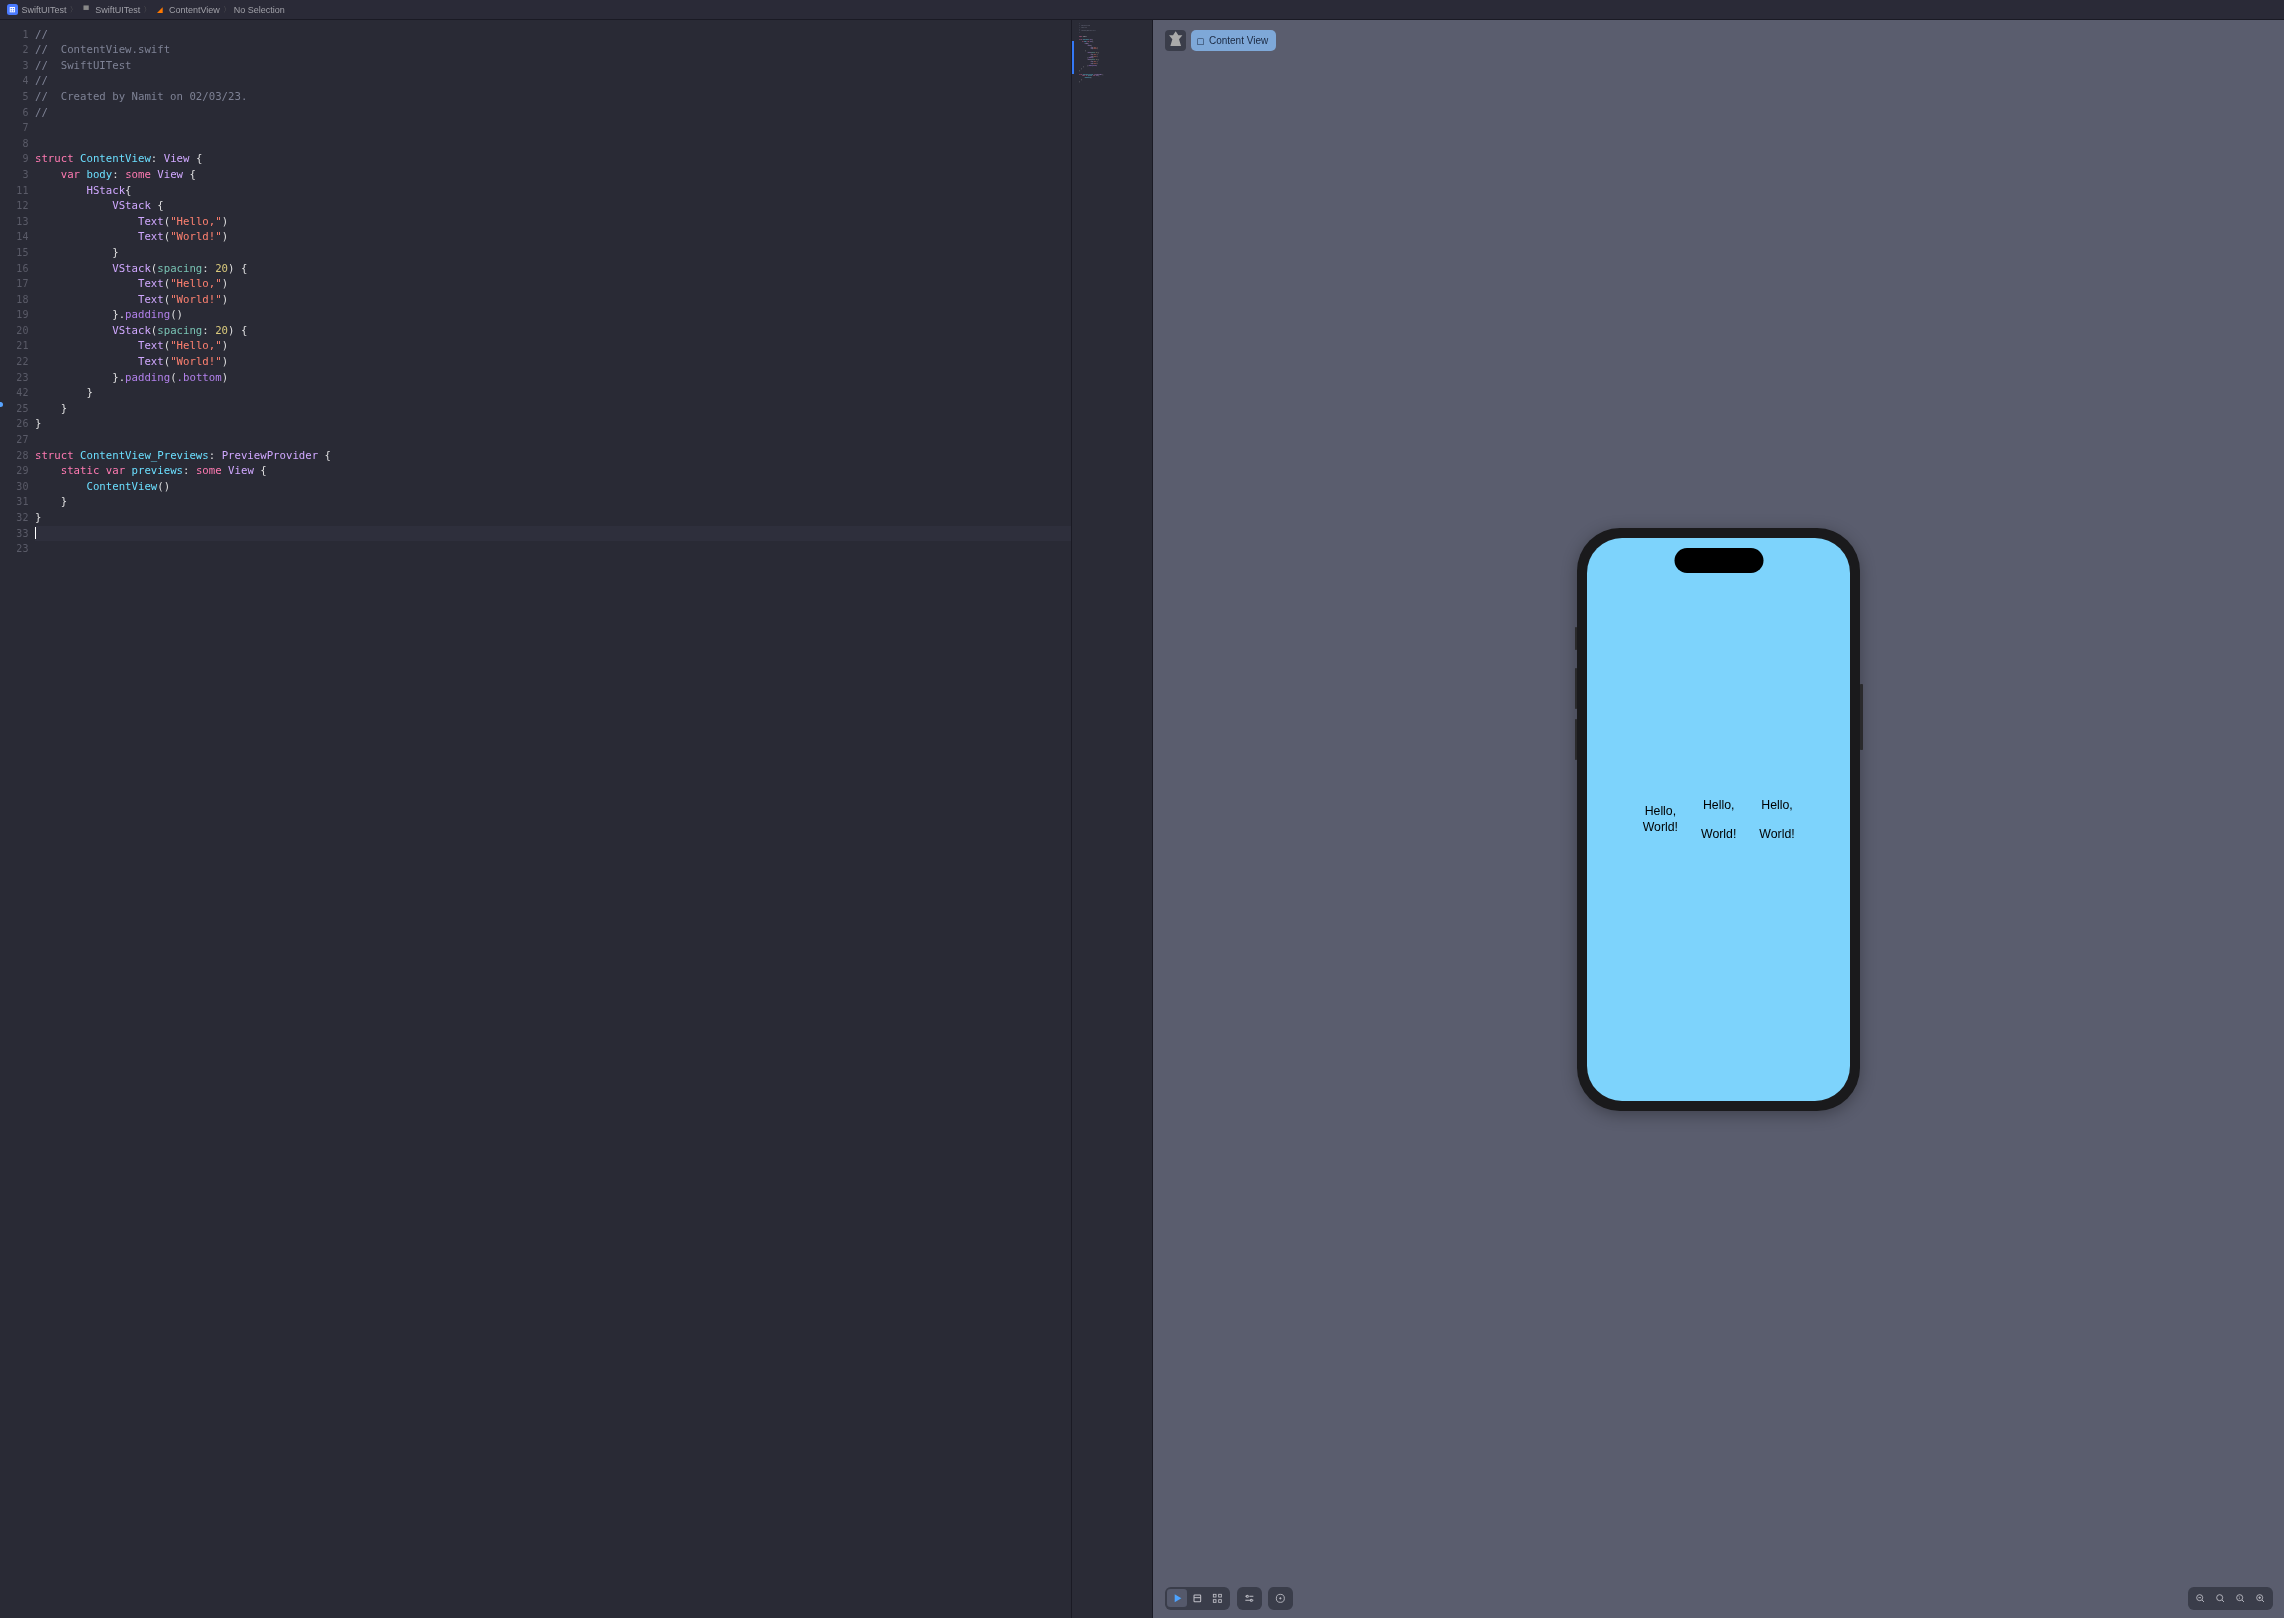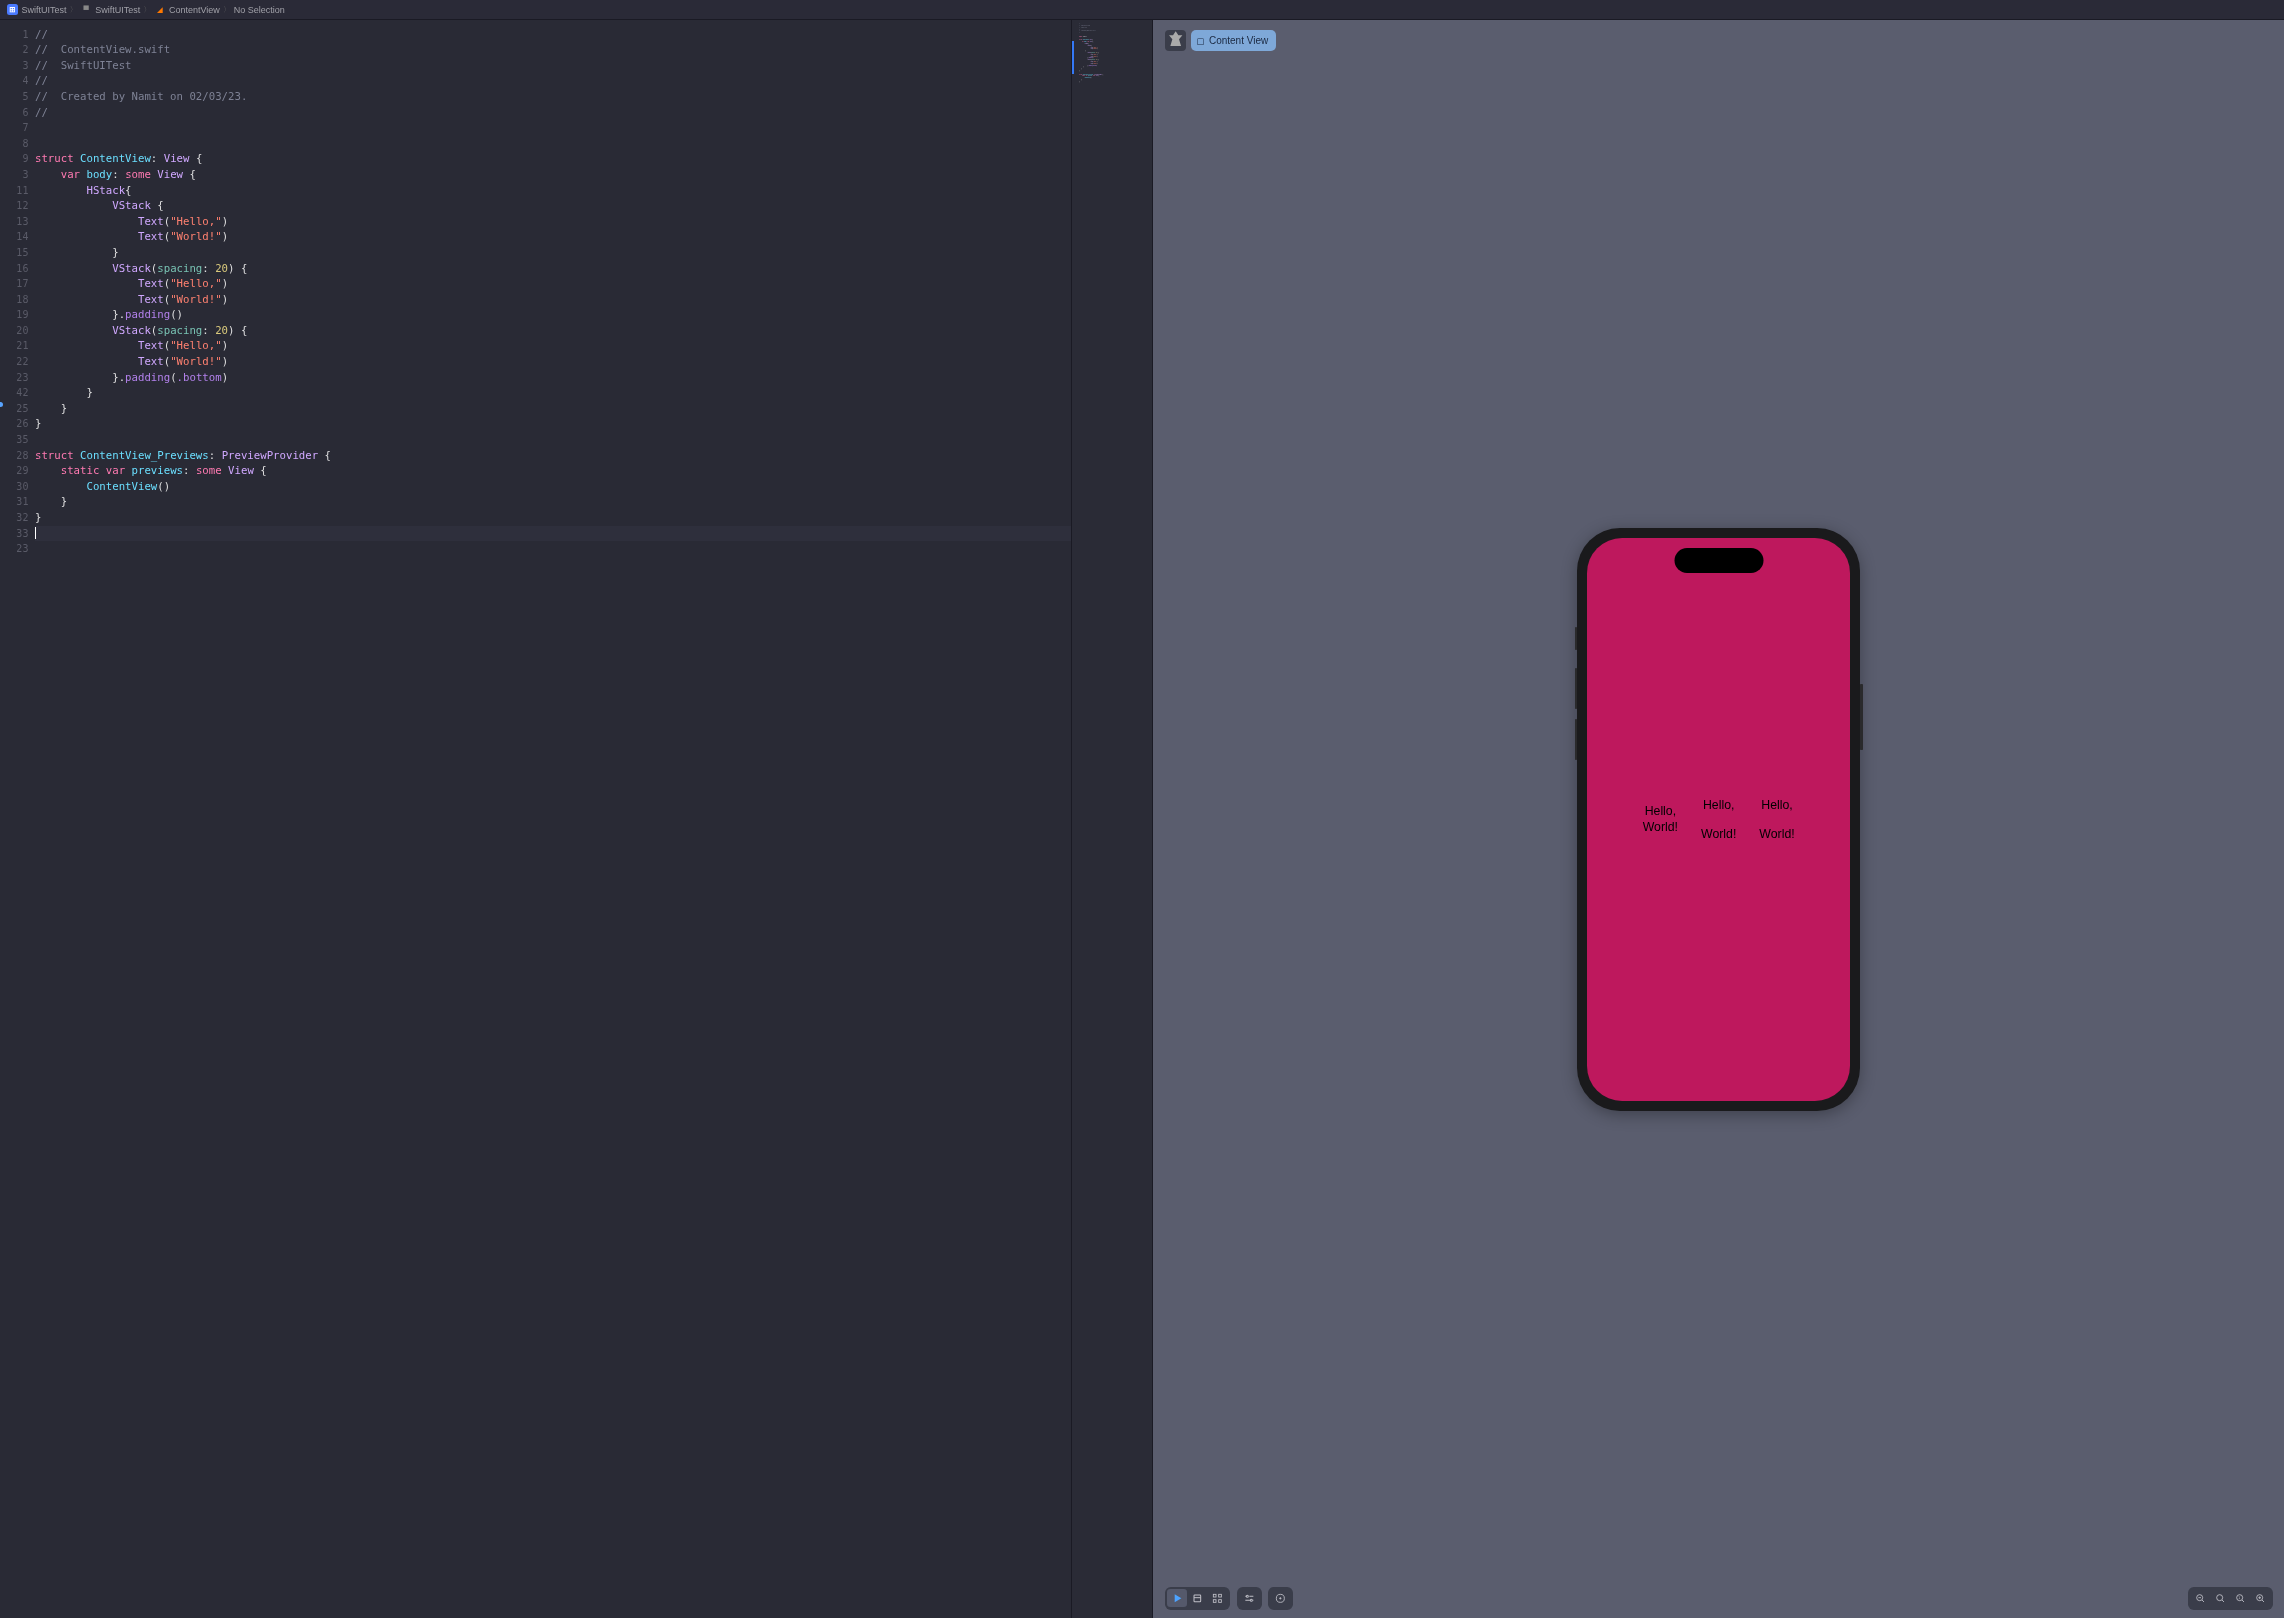--- a/index.html
+++ b/index.html
@@ -213,21 +213,21 @@
       background: #2a2a2c;
       border-radius: 0.8px;
     }
     .btn-left-1 { left: -2.5px; top: 99px; width: 2.5px; height: 23px; }
     .btn-left-2 { left: -2.5px; top: 140px; width: 2.5px; height: 41px; }
     .btn-left-3 { left: -2.5px; top: 191px; width: 2.5px; height: 41px; }
     .btn-right { right: -2.5px; top: 156px; width: 2.5px; height: 66px; }
     .iphone-screen {
       width: 100%;
       height: 100%;
-      background: #be185d;
+      background: #7dd3fc;
       border-radius: 35px;
       position: relative;
       overflow: hidden;
       display: flex;
       align-items: center;
       justify-content: center;
     }
     .dynamic-island {
       position: absolute;
       top: 10.7px;
@@ -336,21 +336,21 @@
         <div class="line-number">17</div>
         <div class="line-number">18</div>
         <div class="line-number">19</div>
         <div class="line-number">20</div>
         <div class="line-number">21</div>
         <div class="line-number">22</div>
         <div class="line-number">23</div>
         <div class="line-number">42</div>
         <div class="line-number">25</div>
         <div class="line-number">26</div>
-        <div class="line-number">35</div>
+        <div class="line-number">27</div>
         <div class="line-number">28</div>
         <div class="line-number">29</div>
         <div class="line-number">30</div>
         <div class="line-number">31</div>
         <div class="line-number">32</div>
         <div class="line-number">33</div>
         <div class="line-number">23</div>
       </div>
     <div class="code-area">
         <div class="code-line"><span class="c-comment">//</span></div>

